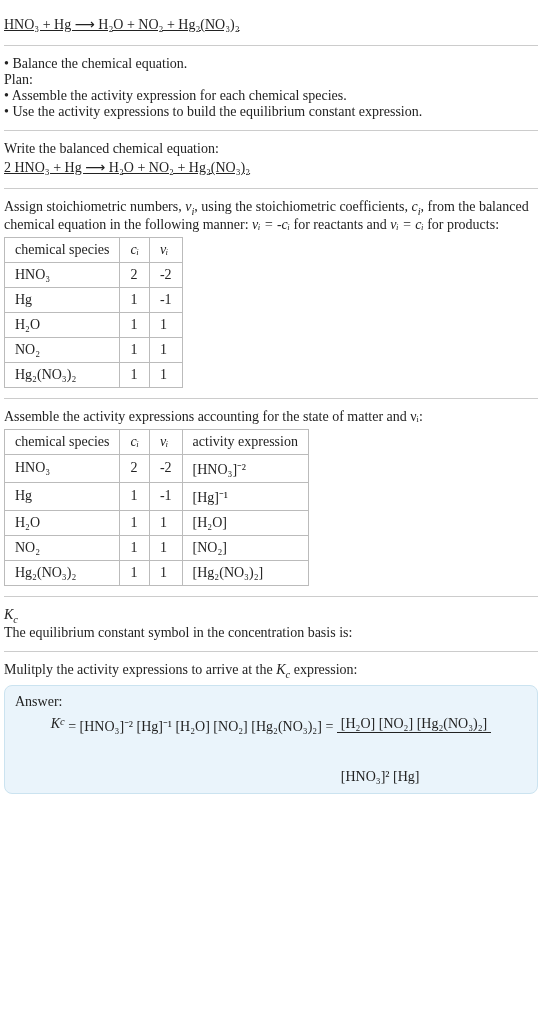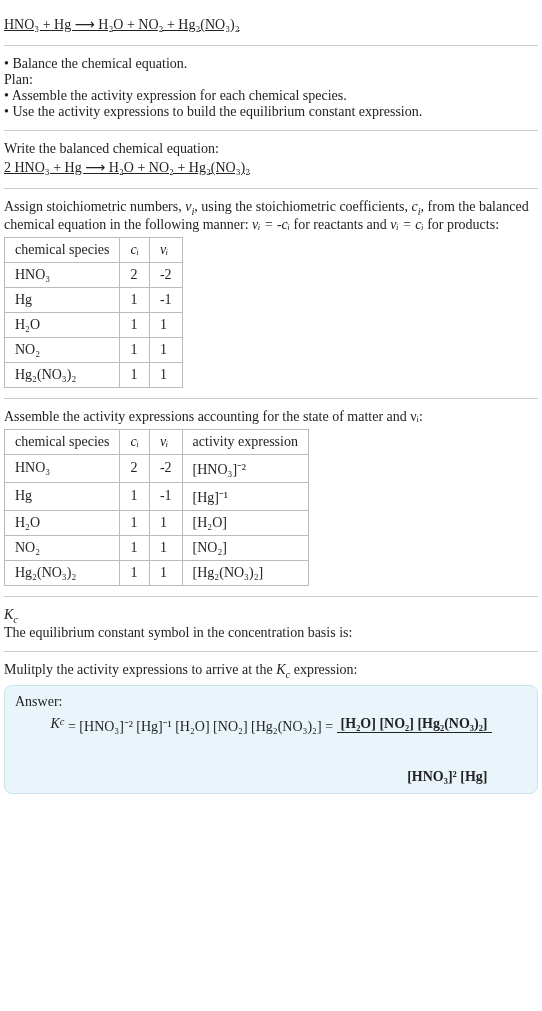--- a/index.html
+++ b/index.html
@@ -35,22 +35,21 @@
   .answer-box {
     background: #eaf4fb;
     border: 1px solid #cbe3f0;
     border-radius: 8px;
     padding: 8px 10px;
     margin-top: 6px;
   }
   .frac {
     display: inline-block;
     vertical-align: middle;
-    text-align: right;
-    font-weight: bold;
+    text-align: left;
   }
   .frac .num {
     display: block;
     border-bottom: 1px solid #222;
     padding: 0 4px;
   }
   .frac .den {
     display: block;
     padding: 0 4px;
     margin-top: 36px;

